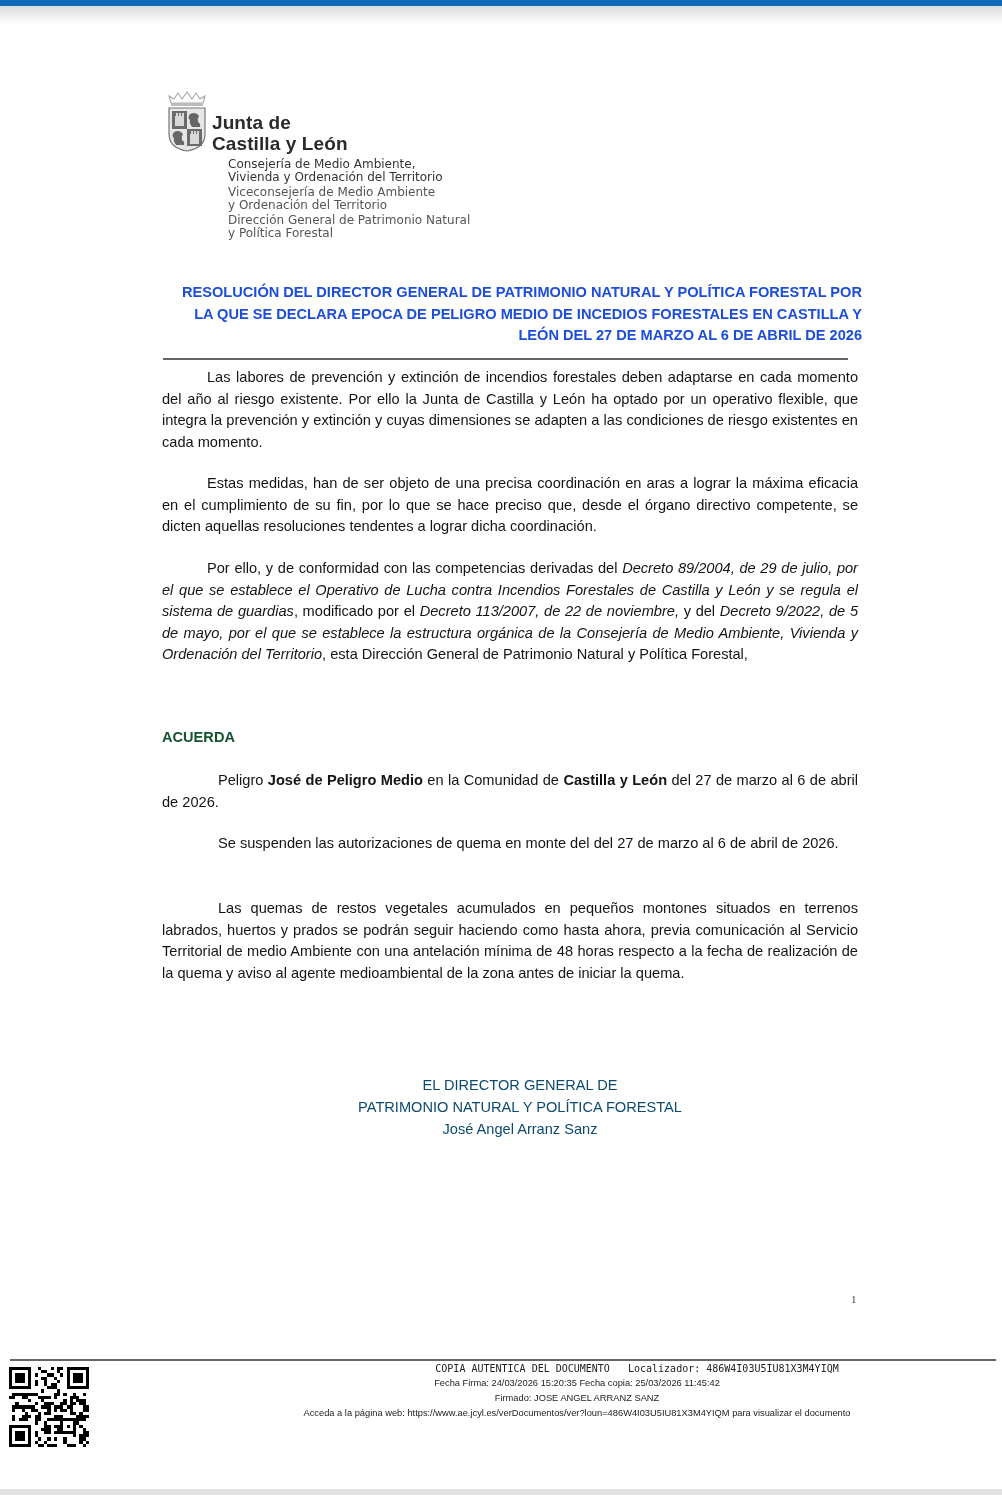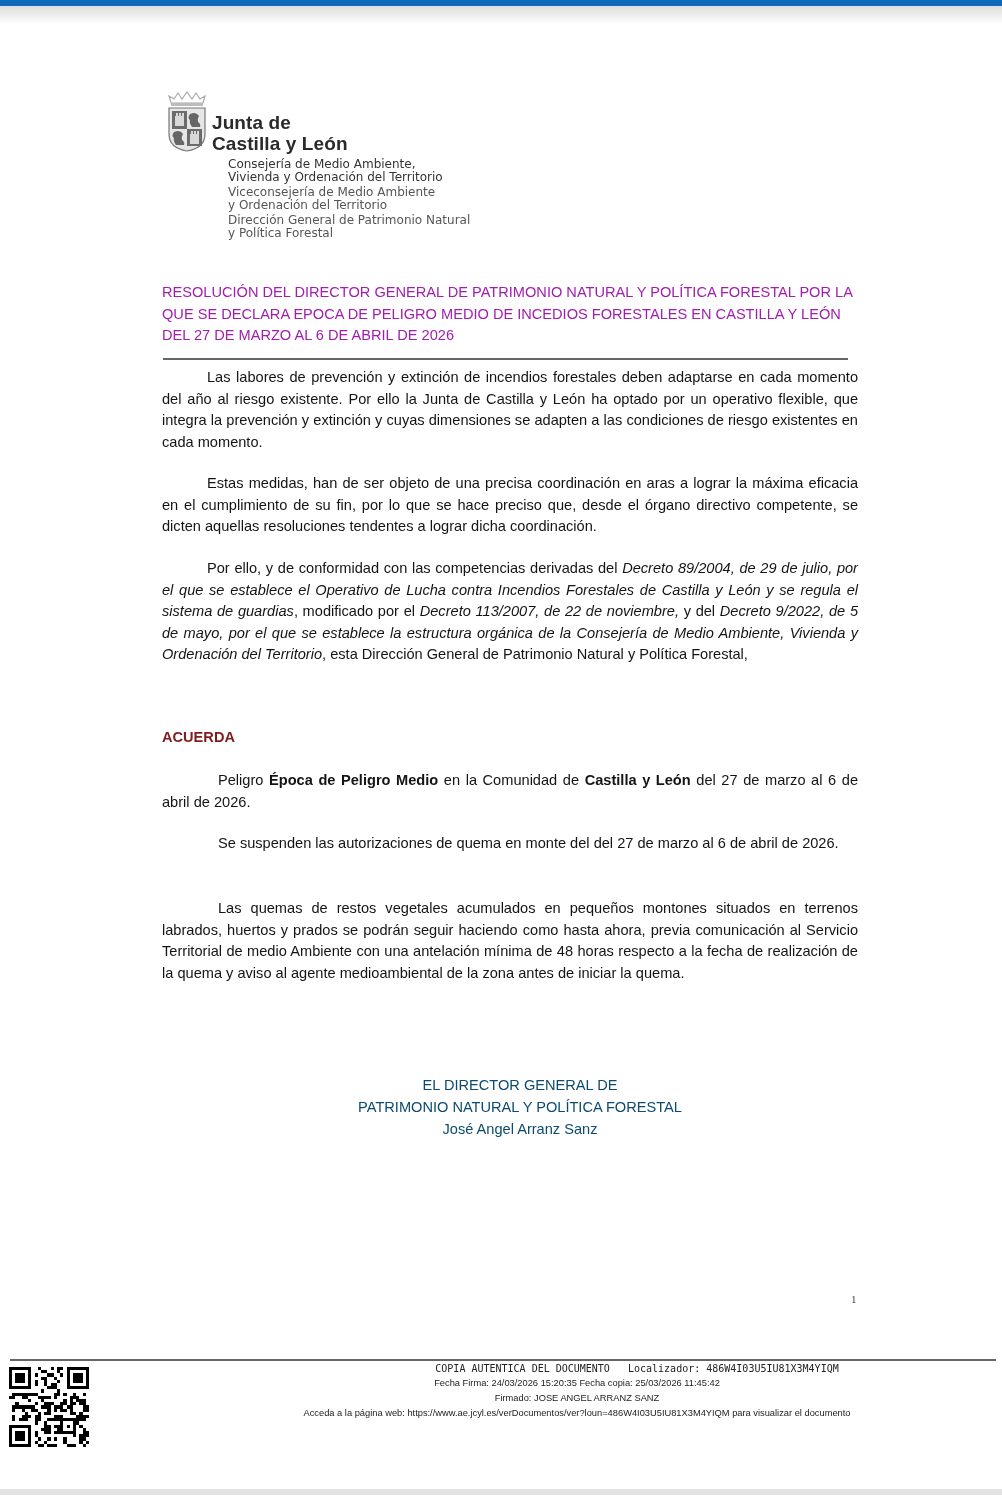--- a/index.html
+++ b/index.html
@@ -18,33 +18,33 @@
   .crest { position: absolute; left: 0; top: 0; width: 42px; height: 62px; }
   .logo-title { position: absolute; left: 46px; top: 22px; font-size: 19px; line-height: 21px;
     font-weight: bold; color: #2a2a2a; white-space: nowrap; letter-spacing: 0.1px; }
   .logo-sub { position: absolute; left: 46px; top: 68px; font-size: 12px; line-height: 12.6px;
     color: #333; white-space: nowrap; font-family: "DejaVu Sans", sans-serif; margin-left: 16px; }
   .logo-sub .g { display: block; margin-bottom: 3px; }
   .logo-sub .light { color: #555; }
 
   
   .title { position: absolute; left: 162px; top: 282px; width: 700px; font-size: 14.6px; line-height: 21.5px;
-    font-weight: normal; color: #a21caf; }
+    font-weight: bold; color: #1d4ed8; text-align: right; }
   .rule { position: absolute; left: 163px; top: 358px; width: 685px; height: 1.5px; background: #666; }
 
   .para { position: absolute; left: 162px; width: 696px; font-size: 14.6px; line-height: 21.5px;
     text-align: justify; color: #141414; }
   .para .indent { display: inline-block; width: 45px; }
   .para .indent2 { display: inline-block; width: 56px; }
   .para i { font-style: italic; }
   .para b { font-weight: bold; }
   .p1 { top: 367px; }
   .p2 { top: 473px; }
   .p3 { top: 558px; }
-  .acuerda { position: absolute; left: 162px; top: 729px; font-size: 14.6px; font-weight: bold; color: #7f1d1d; }
+  .acuerda { position: absolute; left: 162px; top: 729px; font-size: 14.6px; font-weight: bold; color: #14532d; }
   .p4 { top: 770px; }
   .p5 { top: 833px; }
   .p6 { top: 898px; }
 
   .signature { position: absolute; left: 340px; top: 1074px; width: 360px; text-align: center;
     font-size: 14.6px; line-height: 22px; color: #0c4a6e; }
 
   .pagenum { position: absolute; left: 851px; top: 1293px; font-size: 11px; font-family: "Liberation Serif", serif; color: #444; }
 
   
@@ -111,21 +111,21 @@
 <div class="rule"></div>
 
 <div class="para p1"><span class="indent"></span><span>Las labores de prevención y extinción de incendios forestales deben adaptarse en cada momento del año al riesgo existente. Por ello la Junta de Castilla y León ha optado por un operativo flexible, que integra la prevención y extinción y cuyas dimensiones se adapten a las condiciones de riesgo existentes en cada momento.</span></div>
 
 <div class="para p2"><span class="indent"></span><span>Estas medidas, han de ser objeto de una precisa coordinación en aras a lograr la máxima eficacia en el cumplimiento de su fin, por lo que se hace preciso que, desde el órgano directivo competente, se dicten aquellas resoluciones tendentes a lograr dicha coordinación.</span></div>
 
 <div class="para p3"><span class="indent"></span><span>Por ello, y de conformidad con las competencias derivadas del </span><i>Decreto 89/2004, de 29 de julio, por el que se establece el Operativo de Lucha contra Incendios Forestales de Castilla y León y se regula el sistema de guardias</i><span>, modificado por el </span><i>Decreto 113/2007, de 22 de noviembre,</i><span> y del </span><i>Decreto 9/2022, de 5 de mayo, por el que se establece la estructura orgánica de la Consejería de Medio Ambiente, Vivienda y Ordenación del Territorio</i><span>, esta Dirección General de Patrimonio Natural y Política Forestal,</span></div>
 
 <div class="acuerda">ACUERDA</div>
 
-<div class="para p4"><span class="indent2"></span><span>Peligro </span><b>Época de Peligro Medio</b><span> en la Comunidad de </span><b>Castilla y León</b><span> del 27 de marzo al 6 de abril de 2026.</span></div>
+<div class="para p4"><span class="indent2"></span><span>Peligro </span><b>José de Peligro Medio</b><span> en la Comunidad de </span><b>Castilla y León</b><span> del 27 de marzo al 6 de abril de 2026.</span></div>
 
 <div class="para p5"><span class="indent2"></span><span>Se suspenden las autorizaciones de quema en monte del del 27 de marzo al 6 de abril de 2026.</span></div>
 
 <div class="para p6"><span class="indent2"></span><span>Las quemas de restos vegetales acumulados en pequeños montones situados en terrenos labrados, huertos y prados se podrán seguir haciendo como hasta ahora, previa comunicación al Servicio Territorial de medio Ambiente con una antelación mínima de 48 horas respecto a la fecha de realización de la quema y aviso al agente medioambiental de la zona antes de iniciar la quema.</span></div>
 
 <div class="signature">
   <div>EL DIRECTOR GENERAL DE</div>
   <div>PATRIMONIO NATURAL Y POLÍTICA FORESTAL</div>
   <div>José Angel Arranz Sanz</div>
 </div>

